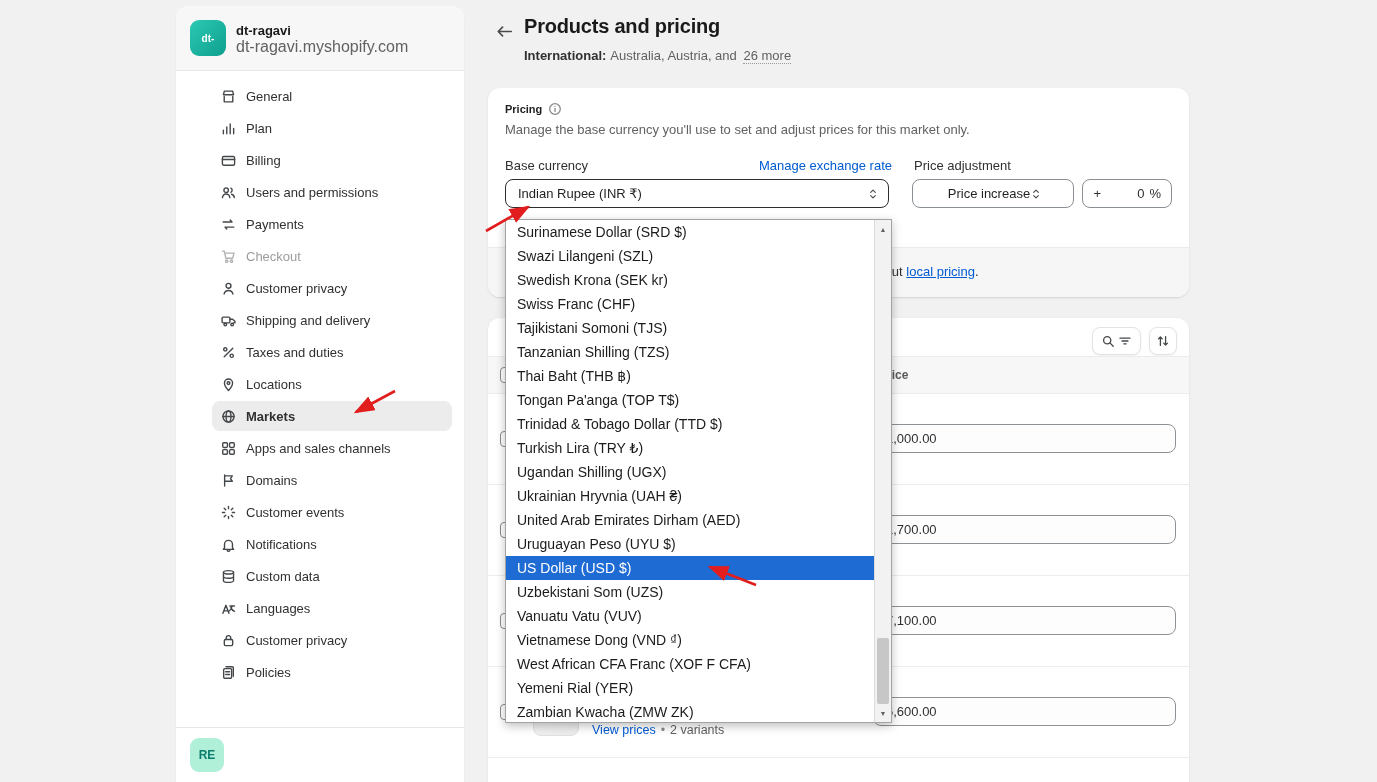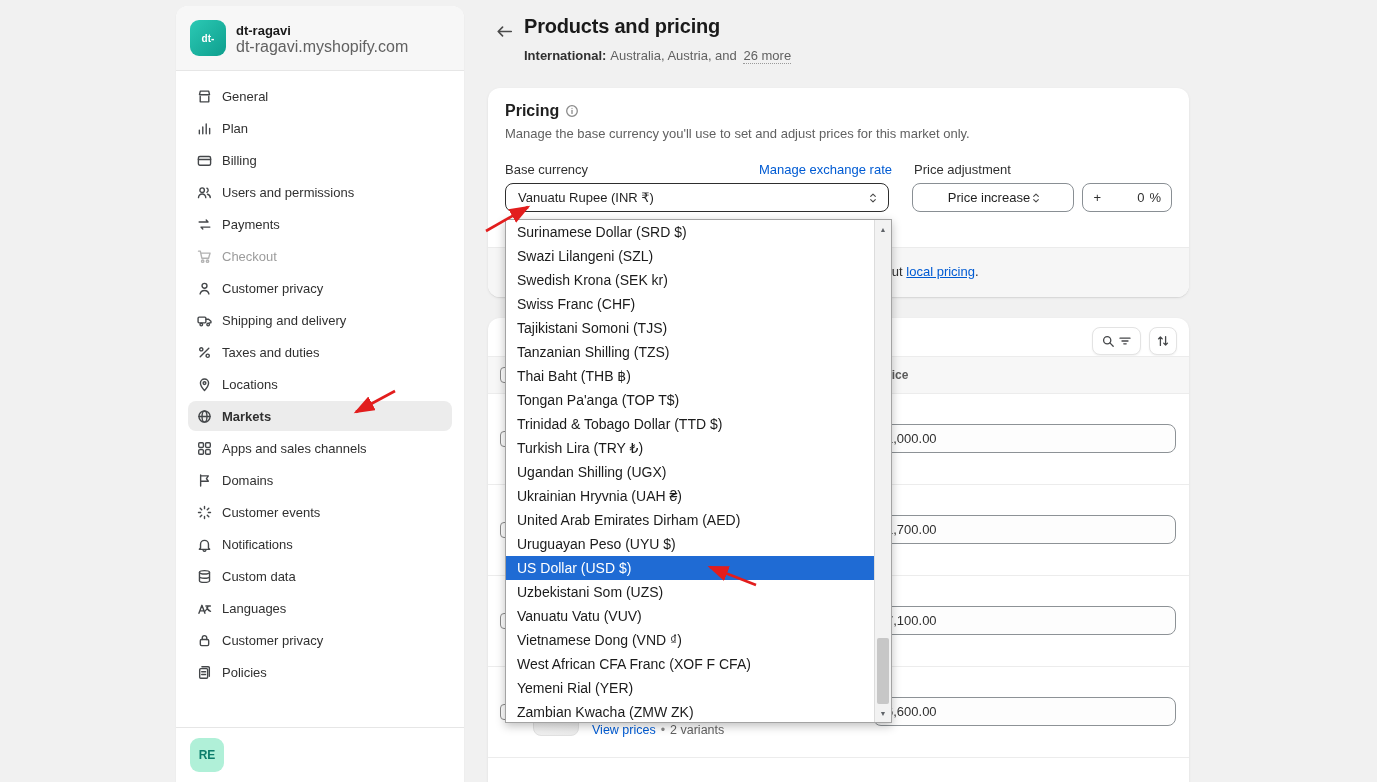--- a/index.html
+++ b/index.html
@@ -15,21 +15,21 @@
 
   
   .sidebar{position:absolute;left:176px;top:6px;width:288px;height:776px;background:#fff;
     border-radius:12px 12px 0 0;box-shadow:0 1px 2px rgba(0,0,0,.06);display:flex;flex-direction:column;box-sizing:border-box;}
   .store-header{height:64px;background:#f7f7f7;border-radius:12px 12px 0 0;border-bottom:1px solid #e6e6e6;
     display:flex;align-items:center;gap:10px;padding:0 14px;cursor:pointer;flex:0 0 auto;}
   .store-avatar{width:36px;height:36px;border-radius:9px;background:linear-gradient(135deg,#2bc9b4,#0e9f8e);
     color:#fff;font-size:10px;font-weight:700;display:flex;align-items:center;justify-content:center;flex:0 0 auto;}
   .store-name{font-size:13px;font-weight:700;color:#1a1a1a;line-height:17px;}
   .store-domain{font-size:16px;color:#616161;line-height:15px;}
-  .nav{padding:10px 12px 0;flex:1 1 auto;}
+  .nav{padding:10px 12px 0;flex:1 1 auto;margin-left:24px;}
   .nav-item{height:30px;border-radius:8px;display:flex;align-items:center;gap:9px;padding:0 8px;margin-bottom:2px;
     font-size:13px;font-weight:500;color:#303030;cursor:pointer;}
   .nav-item .icon{width:17px;color:#44474a;}
   .nav-item.active{background:#ececec;font-weight:600;}
   .nav-item.disabled{color:#9c9c9c;}
   .nav-item.disabled .icon{color:#b3b3b3;}
   .user-footer{border-top:1px solid #e6e6e6;padding:10px 14px;display:flex;gap:10px;align-items:center;cursor:pointer;flex:0 0 auto;}
   .user-avatar{width:34px;height:34px;border-radius:9px;background:#b0f0d8;color:#0c7d6c;font-size:12px;font-weight:700;
     display:flex;align-items:center;justify-content:center;flex:0 0 auto;}
   .user-name{font-size:13px;font-weight:700;color:#1a1a1a;line-height:17px;}
@@ -42,21 +42,21 @@
   .page-title{position:absolute;left:524px;top:15px;margin:0;font-size:20px;font-weight:700;color:#1a1a1a;letter-spacing:-.2px;}
   .page-subtitle{position:absolute;left:524px;top:48px;font-size:13px;color:#616161;}
   .subtitle-label{font-weight:700;color:#303030;margin-right:4px;}
   .more-link{color:#616161;border-bottom:1px dotted #9a9a9a;cursor:pointer;margin-left:3px;}
 
   
   .pricing-card{position:absolute;left:488px;top:88px;width:701px;height:209px;background:#fff;border-radius:12px;
     box-shadow:0 1px 0 rgba(0,0,0,.05),0 1px 3px rgba(0,0,0,.08);box-sizing:border-box;}
   .pricing-body{padding:14px 17px;}
   .card-title-row{display:flex;align-items:center;gap:6px;}
-  .card-title{font-size:16px;font-weight:700;color:#1f1f1f;}
+  .card-title{font-size:11px;font-weight:700;color:#1f1f1f;}
   .icon.info{color:#8a8a8a;cursor:pointer;}
   .icon.info svg{width:14px;height:14px;}
   .card-desc{margin-top:6px;font-size:13px;color:#616161;}
   .controls-labels{margin-top:21px;display:flex;font-size:13px;color:#303030;}
   .controls-labels .col1{width:387px;display:flex;justify-content:space-between;align-items:center;}
   .controls-labels .col2{margin-left:22px;}
   .controls-row{margin-top:6px;display:flex;align-items:center;}
   .select{display:flex;align-items:center;justify-content:space-between;box-sizing:border-box;height:29px;
     padding:0 9px 0 12px;border-radius:8px;background:#fff;font-size:13px;color:#1f1f1f;cursor:pointer;}
   .select .chev{color:#4a4a4a;}
@@ -348,21 +348,21 @@
       <div class="card-desc">Manage the base currency you'll use to set and adjust prices for this market only.</div>
       <div class="controls-labels">
         <div class="col1">
           <span>Base currency</span>
           <a class="blue-link">Manage exchange rate</a>
         </div>
         <div class="col2">Price adjustment</div>
       </div>
       <div class="controls-row">
         <div class="select base-select">
-          <span>Vanuatu Rupee (INR ₹)</span>
+          <span>Indian Rupee (INR ₹)</span>
           <span class="icon chev">
               <svg viewBox="0 0 14 14" fill="none" stroke="currentColor" stroke-width="1.3" stroke-linecap="round" stroke-linejoin="round">
                 <path d="M4.3 5.2 7 2.5l2.7 2.7M4.3 8.8 7 11.5l2.7-2.7"></path>
               </svg>
             </span>
         </div>
         <div class="select adjust-select">
           <span>Price increase</span>
           <span class="icon chev">
               <svg viewBox="0 0 14 14" fill="none" stroke="currentColor" stroke-width="1.3" stroke-linecap="round" stroke-linejoin="round">

